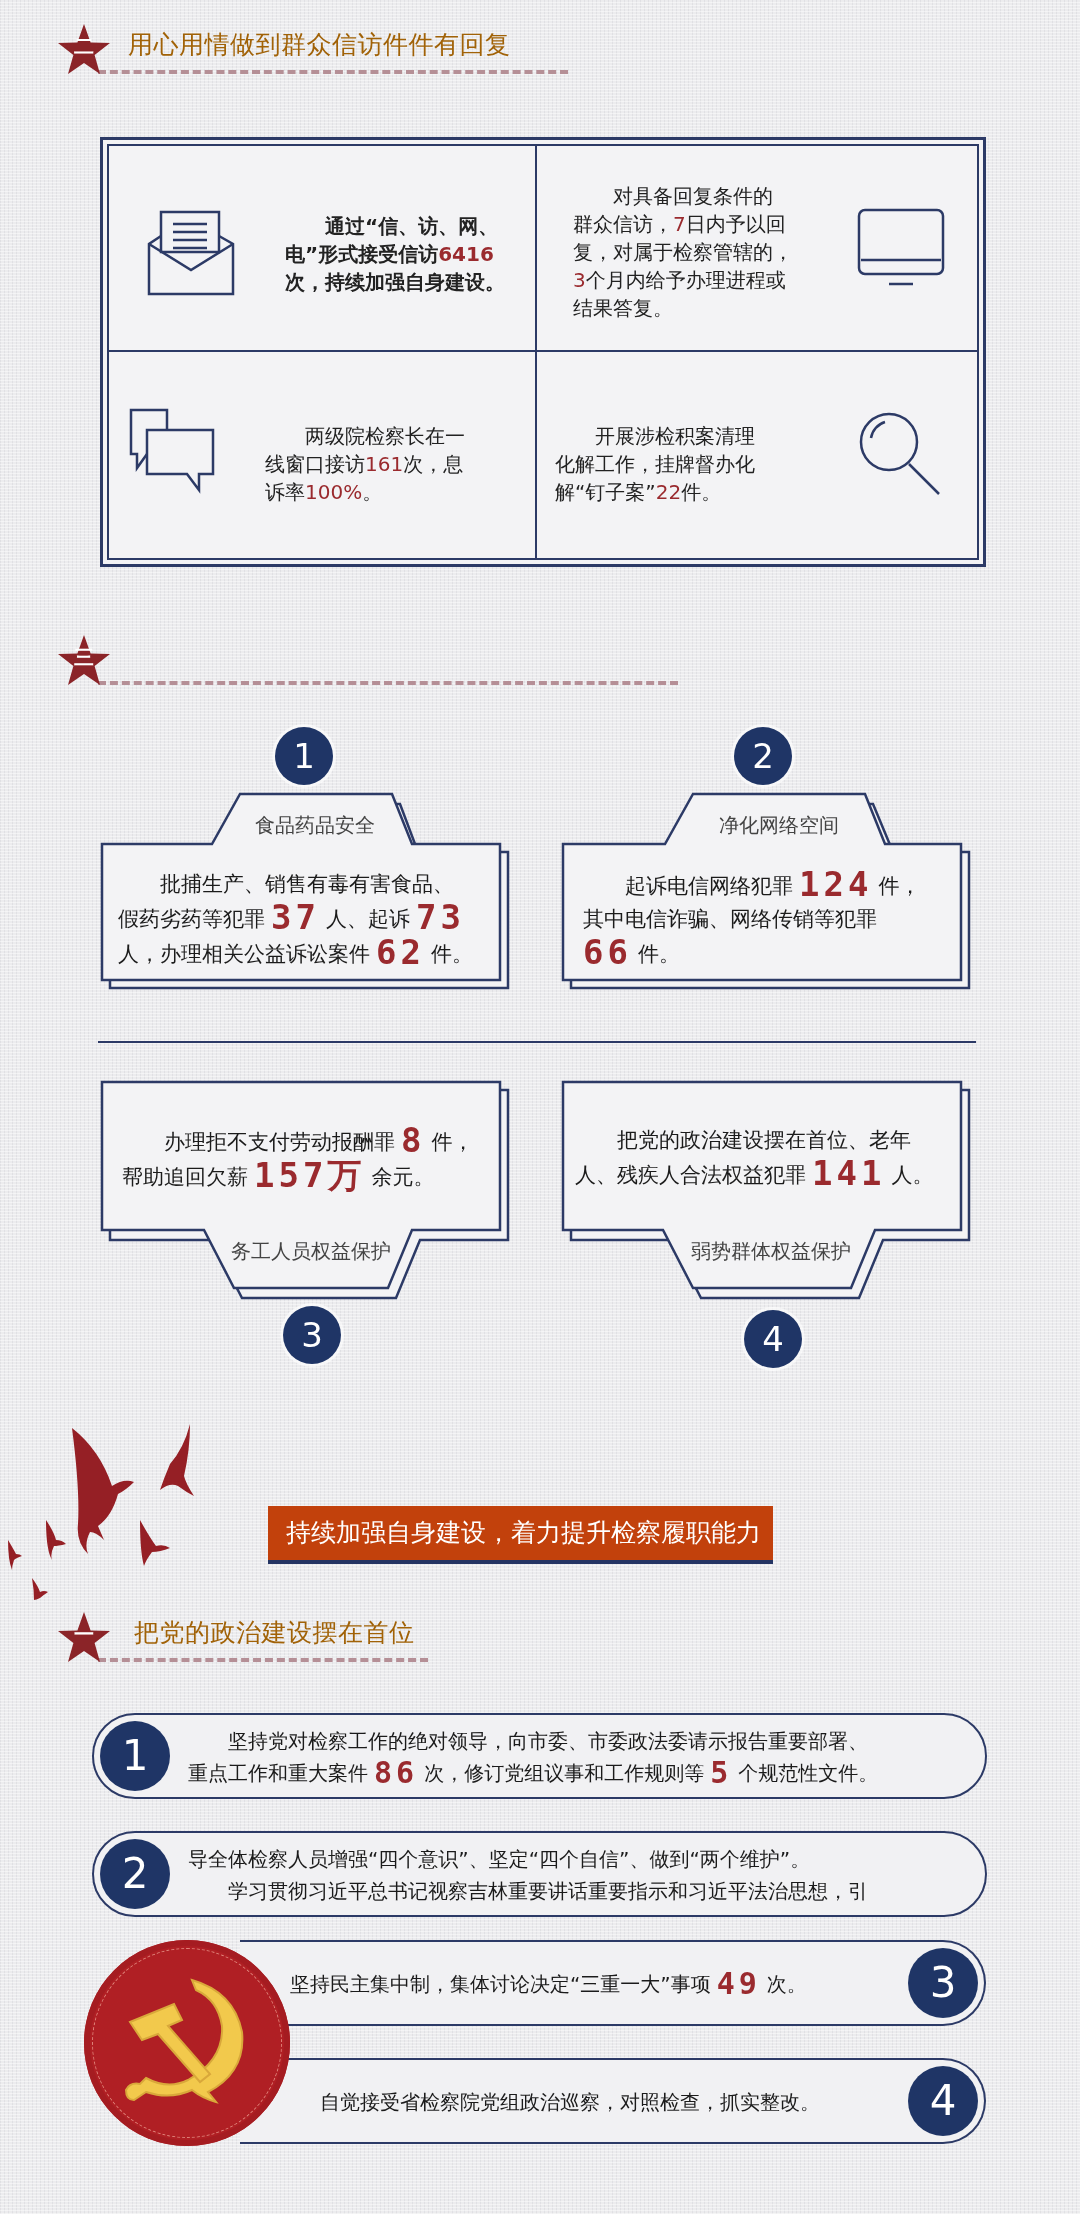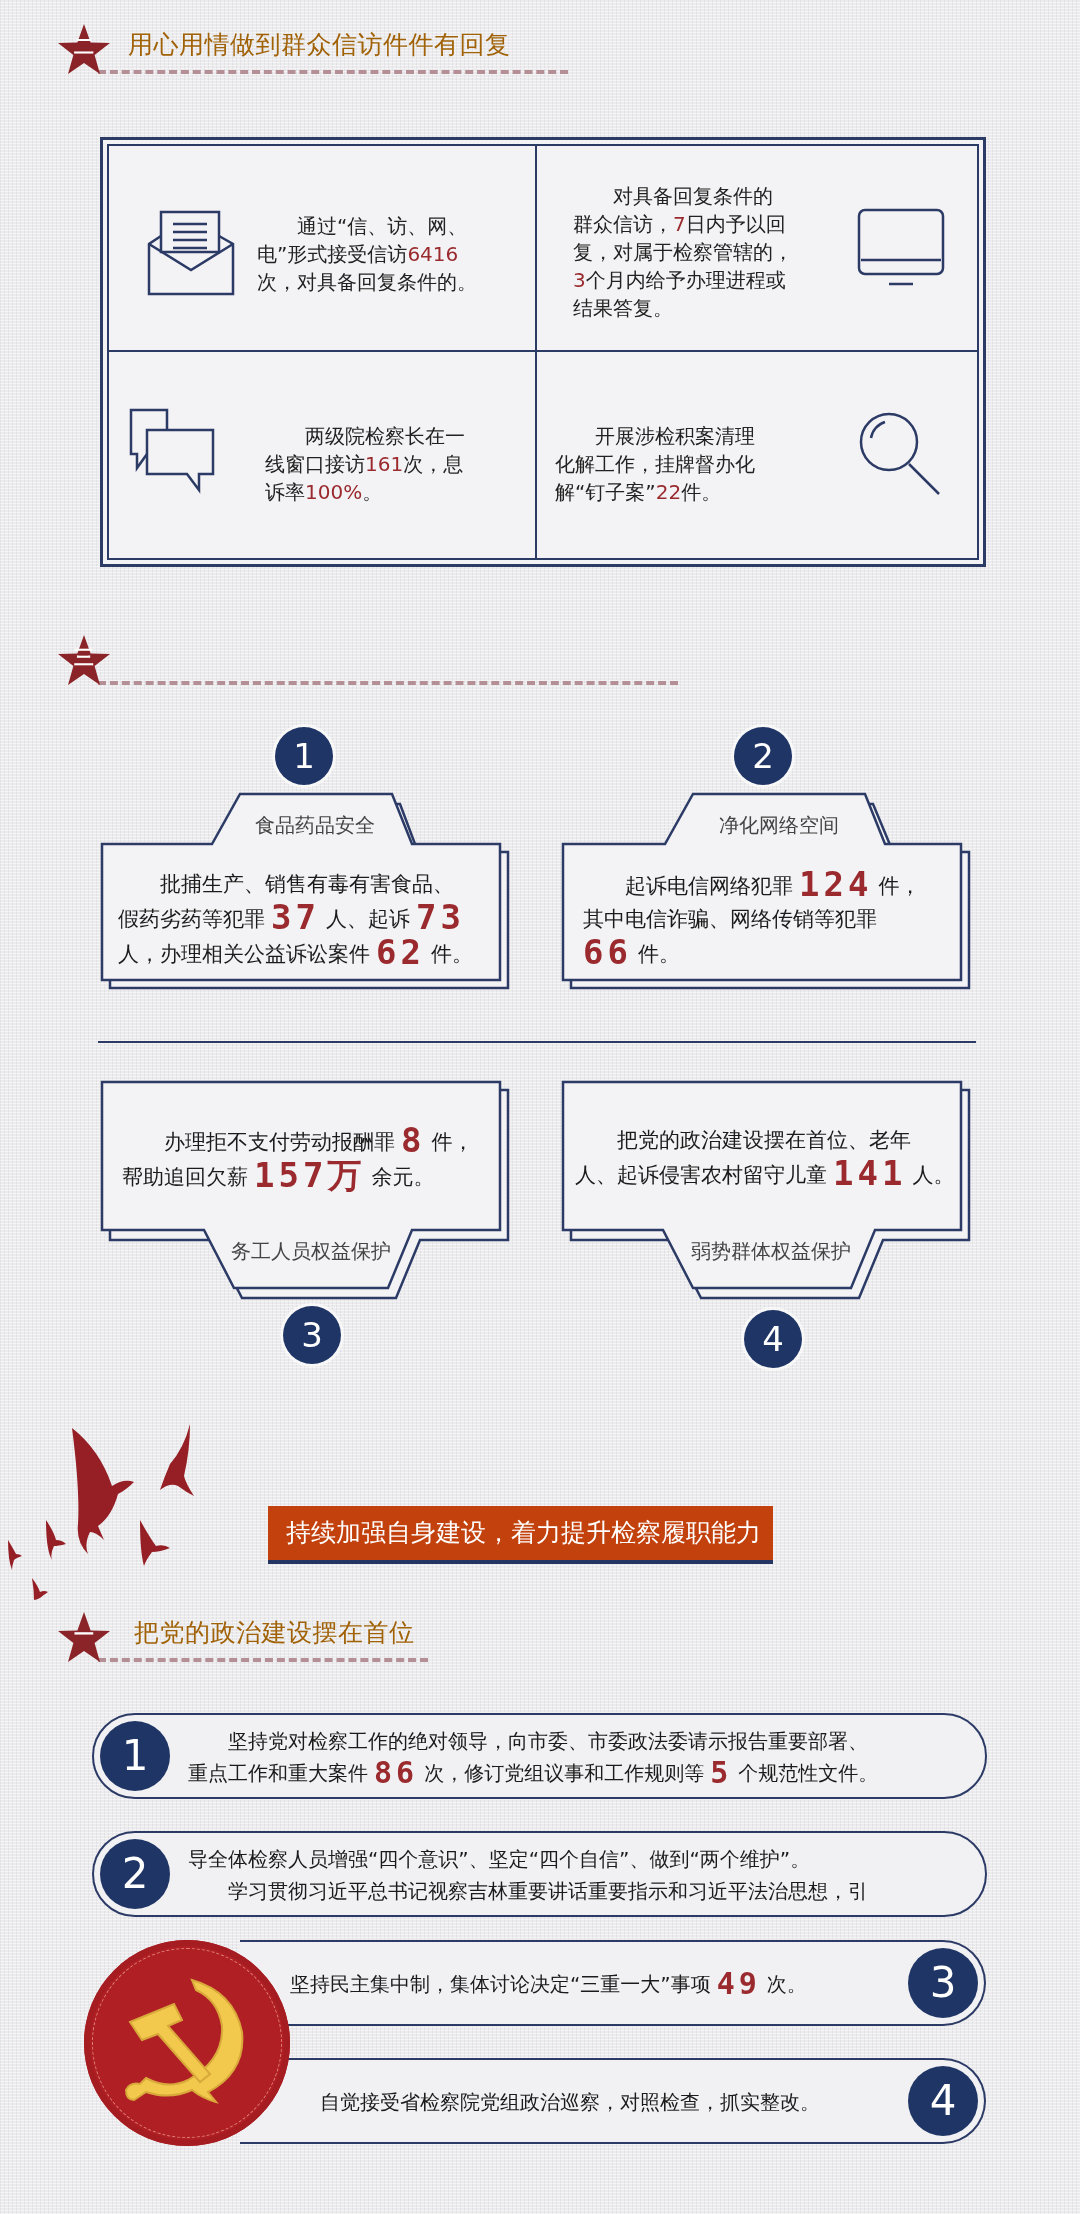--- a/index.html
+++ b/index.html
@@ -107,24 +107,24 @@
     <svg width="90" height="86" viewBox="0 0 90 86" fill="none" stroke="#2c3a66" stroke-width="2.5">
       <rect x="14" y="2" width="58" height="40"></rect>
       <line x1="26" y1="14" x2="60" y2="14"></line>
         <line x1="26" y1="22" x2="60" y2="22"></line>
         <line x1="26" y1="30" x2="60" y2="30"></line>
         <line x1="26" y1="38" x2="60" y2="38"></line>
       <polyline points="14,26 2,34 2,84 86,84 86,34 72,26"></polyline>
       <polyline points="2,34 44,60 86,34"></polyline>
     </svg>
   </div>
-  <div class="cell-text" style="left:154px; top:72px; width:240px;">
+  <div class="cell-text" style="left:182px; top:72px; width:240px;font-weight:bold;">
     <div><span>　　通过“信、访、网、</span></div>
     <div><span>电”形式接受信访</span><span class="red">6416</span></div>
-    <div><span>次，对具备回复条件的。</span></div>
+    <div><span>次，持续加强自身建设。</span></div>
   </div>
 
   <div class="cell-text" style="left:470px; top:42px; width:260px;">
     <div><span>　　对具备回复条件的</span></div>
     <div><span>群众信访，</span><span class="red">7</span><span>日内予以回</span></div>
     <div><span>复，对属于检察管辖的，</span></div>
     <div><span class="red">3</span><span>个月内给予办理进程或</span></div>
     <div><span>结果答复。</span></div>
   </div>
   <div class="cell-icon" style="left:754px; top:68px;">
@@ -215,21 +215,21 @@
 <div class="badge" style="left:283px; top:1306px;">3</div>
 
 <div class="card" style="left:561px; top:1080px; width:410px; height:220px;">
   <svg width="410" height="220" viewBox="0 0 410 220" fill="#f3f3f5" stroke="#2c3a66" stroke-width="2.5">
     <polygon points="10,10 408,10 408,160 322,160 298,218 140,218 110,160 10,160"></polygon>
     <polygon points="2,2 400,2 400,150 314,150 290,208 132,208 102,150 2,150"></polygon>
   </svg>
   <div class="card-tab-label" style="left:122px; top:158px; width:176px;">弱势群体权益保护</div>
   <div class="card-body" style="left:14px; top:44px; width:390px;">
     <div><span>　　把党的政治建设摆在首位、老年</span></div>
-    <div><span>人、起诉侵害农村留守儿童</span><span class="big">141</span><span>人。</span></div>
+    <div><span>人、残疾人合法权益犯罪</span><span class="big">141</span><span>人。</span></div>
   </div>
 </div>
 <div class="badge" style="left:744px; top:1310px;">4</div>
 
 <div class="abs" style="left:0; top:1420px; width:320px; height:180px;">
   <svg width="320" height="180" viewBox="0 0 320 180" fill="#951f25">
     <path d="M72 8 Q100 30 112 66 Q124 58 134 62 Q126 70 118 74 Q112 96 98 106 L104 120 Q96 112 90 112 Q84 124 88 134 Q76 122 78 104 Q80 70 72 8 Z"></path>
     <path d="M190 4 Q184 28 170 44 Q164 58 160 70 Q170 62 178 66 Q186 72 194 76 Q186 64 184 56 Q190 30 190 4 Z"></path>
     <path d="M140 100 Q150 118 156 126 Q164 124 170 128 Q160 132 152 132 Q146 140 144 146 Q140 132 140 100 Z"></path>
     <path d="M46 100 Q54 112 56 120 Q62 120 66 124 Q58 126 54 126 Q50 134 52 140 Q46 130 46 100 Z"></path>

